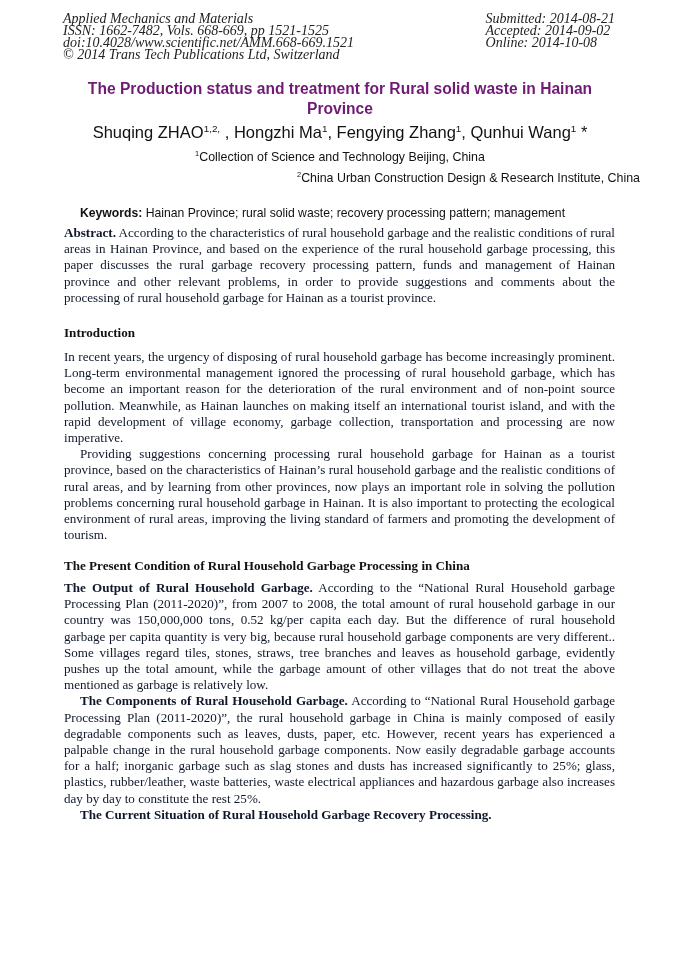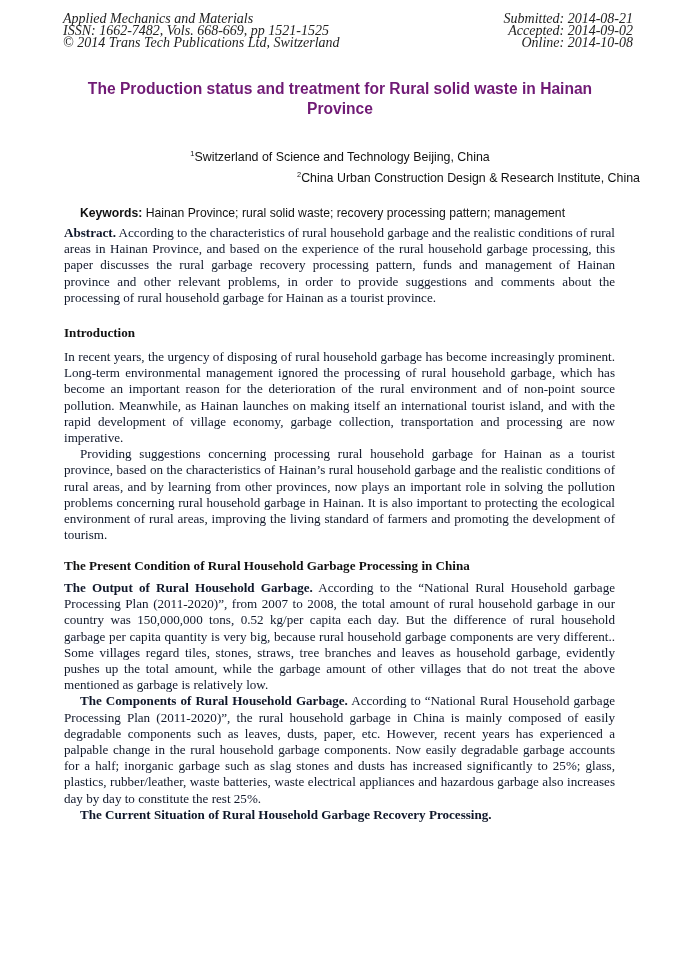--- a/index.html
+++ b/index.html
@@ -1,20 +1,20 @@
 <!DOCTYPE html>
 <html><head>
 <meta charset="utf-8">
 <style>
   html, body { margin: 0; padding: 0; background: #ffffff; }
   body { width: 678px; height: 959px; position: relative; overflow: hidden; color: #111; }
   .page { position: absolute; left: 0; top: 0; width: 678px; height: 959px; }
   .hdr { position: absolute; top: 13px; font-family: "Liberation Serif", serif; font-style: italic; font-size: 14px; line-height: 12px; color: #222; }
   .hdr-left { left: 63px; }
-  .hdr-right { right: 45px; text-align: right; }
+  .hdr-right { right: 63px; text-align: left; }
   .hdr div { white-space: nowrap; }
   .title { position: absolute; left: 64px; width: 552px; top: 79px; text-align: center; font-family: "Liberation Sans", sans-serif; font-weight: bold; font-size: 15.6px; line-height: 20px; color: #701a75; }
   .authors { position: absolute; left: 40px; width: 600px; top: 122px; text-align: center; font-family: "Liberation Sans", sans-serif; font-size: 16.5px; line-height: 20px; color: #111; }
   .authors sup, .aff sup { font-size: 60%; vertical-align: super; line-height: 0; }
   .aff { position: absolute; left: 40px; width: 600px; text-align: center; font-family: "Liberation Sans", sans-serif; font-size: 12.4px; line-height: 14px; color: #111; }
   .aff1 { top: 150px; }
   .aff2 { top: 171px; text-align: right; }
   .keywords { position: absolute; left: 64px; width: 560px; top: 206px; font-family: "Liberation Sans", sans-serif; font-size: 12.2px; line-height: 14px; color: #111; white-space: nowrap; margin-left: 16px; }
   .keywords b { font-weight: bold; }
   .body-text { position: absolute; left: 64px; width: 551px; font-family: "Liberation Serif", serif; font-size: 13.1px; line-height: 16.2px; text-align: justify; color: #0f172a; }
@@ -29,33 +29,35 @@
   .lastline { text-align-last: left; }
 </style>
 </head>
 <body>
 
 <div class="page">
 
   <div class="hdr hdr-left">
     <div>Applied Mechanics and Materials</div>
     <div>ISSN: 1662-7482, Vols. 668-669, pp 1521-1525</div>
+    <div>doi:10.4028/www.scientific.net/AMM.668-669.1521</div>
     <div>© 2014 Trans Tech Publications Ltd, Switzerland</div>
   </div>
 
   <div class="hdr hdr-right">
     <div>Submitted: 2014-08-21</div>
     <div>Accepted: 2014-09-02</div>
     <div>Online: 2014-10-08</div>
   </div>
 
   <div class="title">The Production status and treatment for Rural solid waste in Hainan Province</div>
 
+  <div class="authors"><span>Shuqing ZHAO</span><sup>1,2,</sup><span> , </span><span>Hongzhi Ma</span><sup>1</sup><span>, </span><span>Fengying Zhang</span><sup>1</sup><span>, </span><span>Qunhui Wang</span><sup>1</sup><span> *</span></div>
 
-  <div class="aff aff1"><sup>1</sup><span>Switzerland of Science and Technology Beijing, China</span></div>
+  <div class="aff aff1"><sup>1</sup><span>Collection of Science and Technology Beijing, China</span></div>
   <div class="aff aff2"><sup>2</sup><span>China Urban Construction Design &amp; Research Institute, China</span></div>
 
   <div class="keywords"><b>Keywords:</b><span> Hainan Province; rural solid waste; recovery processing pattern; management</span></div>
 
   <div class="body-text abstract">
     <p class="lastline"><b>Abstract.</b><span> According to the characteristics of rural household garbage and the realistic conditions of rural areas in Hainan Province, and based on the experience of the rural household garbage processing, this paper discusses the rural garbage recovery processing pattern, funds and management of Hainan province and other relevant problems, in order to provide suggestions and comments about the processing of rural household garbage for Hainan as a tourist province.</span></p>
   </div>
 
   <div class="h-intro">Introduction</div>
 

